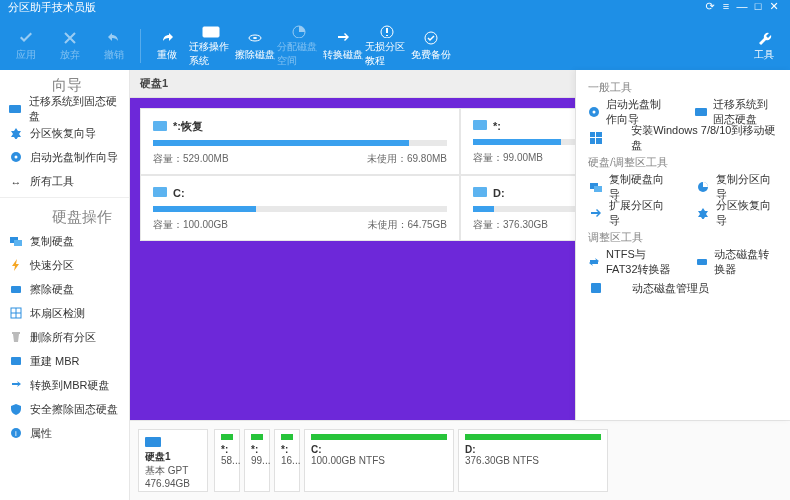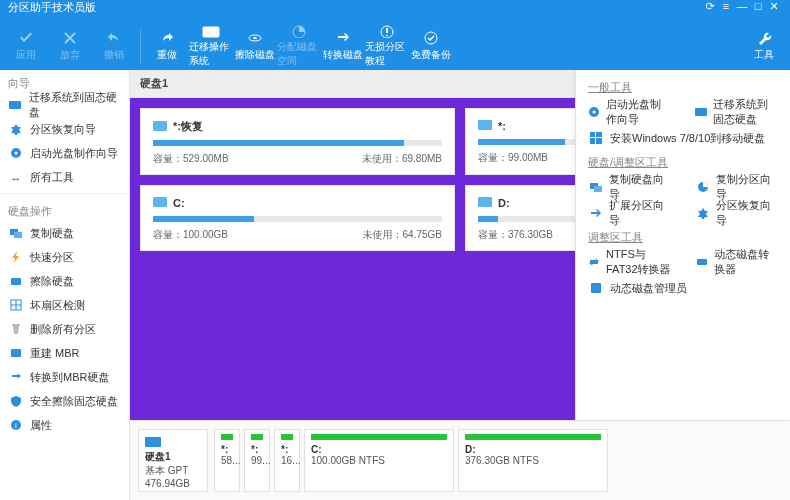--- a/index.html
+++ b/index.html
@@ -9,43 +9,43 @@
   .titlebar .winbtn { width: 16px; text-align: center; cursor: pointer; font-size: 11px; }
   .toolbar { height: 48px; background: #1e8fe6; display: flex; align-items: center; padding: 0 4px; color: #cfe8fb; }
   .tbtn { display: flex; flex-direction: column; align-items: center; justify-content: center; width: 44px; height: 44px; font-size: 10px; color: #cfe8fb; cursor: pointer; }
   .tbtn svg { margin-bottom: 2px; }
   .tbtn.dim { opacity: .55; }
   .tbtn.active { color: #fff; }
   .tsep { width: 1px; height: 34px; background: rgba(255,255,255,.25); margin: 0 4px; }
   .tspacer { flex: 1; }
   .body { display: flex; height: calc(500px - 70px); }
   .sidebar { width: 130px; background: #fff; border-right: 1px solid #e6e6e6; overflow-y: auto; }
-  .sgroup { padding: 6px 8px 2px; color: #888; font-size: 11px; }
+  .sgroup { padding: 6px 8px 2px; color: #888; font-size: 15px; margin-left: 44px; }
   .sitem { display: flex; align-items: center; height: 24px; padding: 0 8px; cursor: pointer; }
   .sitem .ic { width: 16px; display: flex; justify-content: center; margin-right: 6px; }
   .main { flex: 1; background: #6d28d9; display: flex; flex-direction: column; position: relative; }
   .disk-tab { padding: 6px 10px; background: #eee; font-weight: bold; color: #444; border-bottom: 1px solid #e0e0e0; font-size: 11px; }
-  .parts { flex: 1; padding: 10px; display: grid; grid-template-columns: 1fr 1fr; gap: 10px; align-content: start; }
+  .parts { flex: 1; padding: 10px; display: grid; grid-template-columns: 1fr 1fr; align-content: start; }
   .partcard { background: #fff; border: 1px solid #e6e6e6; padding: 10px 12px 8px; }
   .partcard .hd { display: flex; align-items: center; font-size: 11px; font-weight: bold; margin-bottom: 6px; }
   .partcard .hd .ic { margin-right: 6px; }
   .bar { height: 6px; background: #e8e8e8; position: relative; margin-bottom: 6px; }
   .bar .fill { position: absolute; left:0; top:0; bottom:0; background: #3aa0ee; }
   .stats { display: flex; justify-content: space-between; font-size: 10px; color: #666; align-items: center; }
   .footer { background: #fafafa; border-top: 1px solid #e6e6e6; padding: 8px; display: flex; gap: 6px; align-items: stretch; height: 80px; }
   .diskinfo { width: 70px; background: #fff; border: 1px solid #e0e0e0; padding: 6px; font-size: 10px; color: #555; }
   .diskinfo .nm { font-weight: bold; color: #333; }
   .pblock { background: #fff; border: 1px solid #e0e0e0; padding: 4px 6px; font-size: 10px; color: #555; display: flex; flex-direction: column; }
   .pblock .seg { height: 6px; background: #27c43a; margin-bottom: 4px; }
   .pblock .lbl { font-weight: bold; color: #333; }
   .flyout { position: absolute; top: 0; right: 0; width: 215px; bottom: 80px; background: #fff; border-left: 1px solid #e0e0e0; box-shadow: -2px 0 6px rgba(0,0,0,.05); padding: 6px 0; overflow-y: auto; }
-  .fgroup { padding: 4px 12px; color: #888; font-size: 11px; text-decoration: underline; }
+  .fgroup { padding: 4px 12px; color: #888; font-size: 11px; }
   .frow { display: flex; }
   .fitem { display: flex; align-items: center; height: 26px; padding: 0 12px; cursor: pointer; width: 50%; }
-  .fitem.full { width: 100%; }
+  .fitem.full { width: 100%; gap: 22px; }
   .fitem .ic { width: 16px; margin-right: 6px; display:flex; justify-content:center; }
   
   .blue { fill: #2d8fe0; }
   .lightblue { fill: #5cb3f0; }
   .orange { fill: #f5a623; }
   .gray { fill: #bbb; }
   .white { fill: #fff; }
 </style>
 </head>
 <body>

